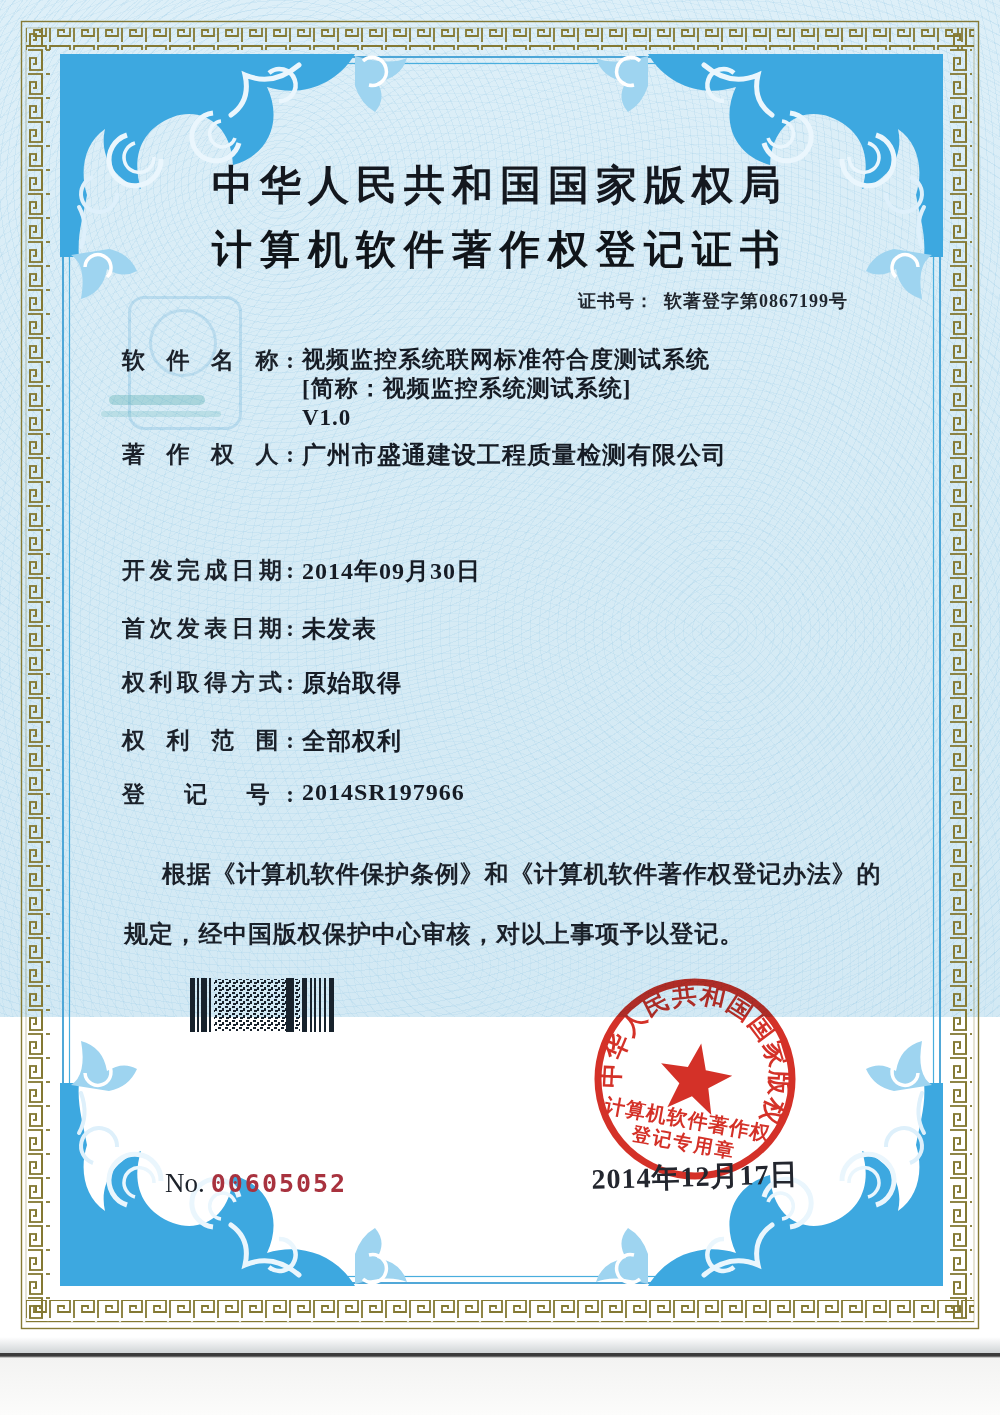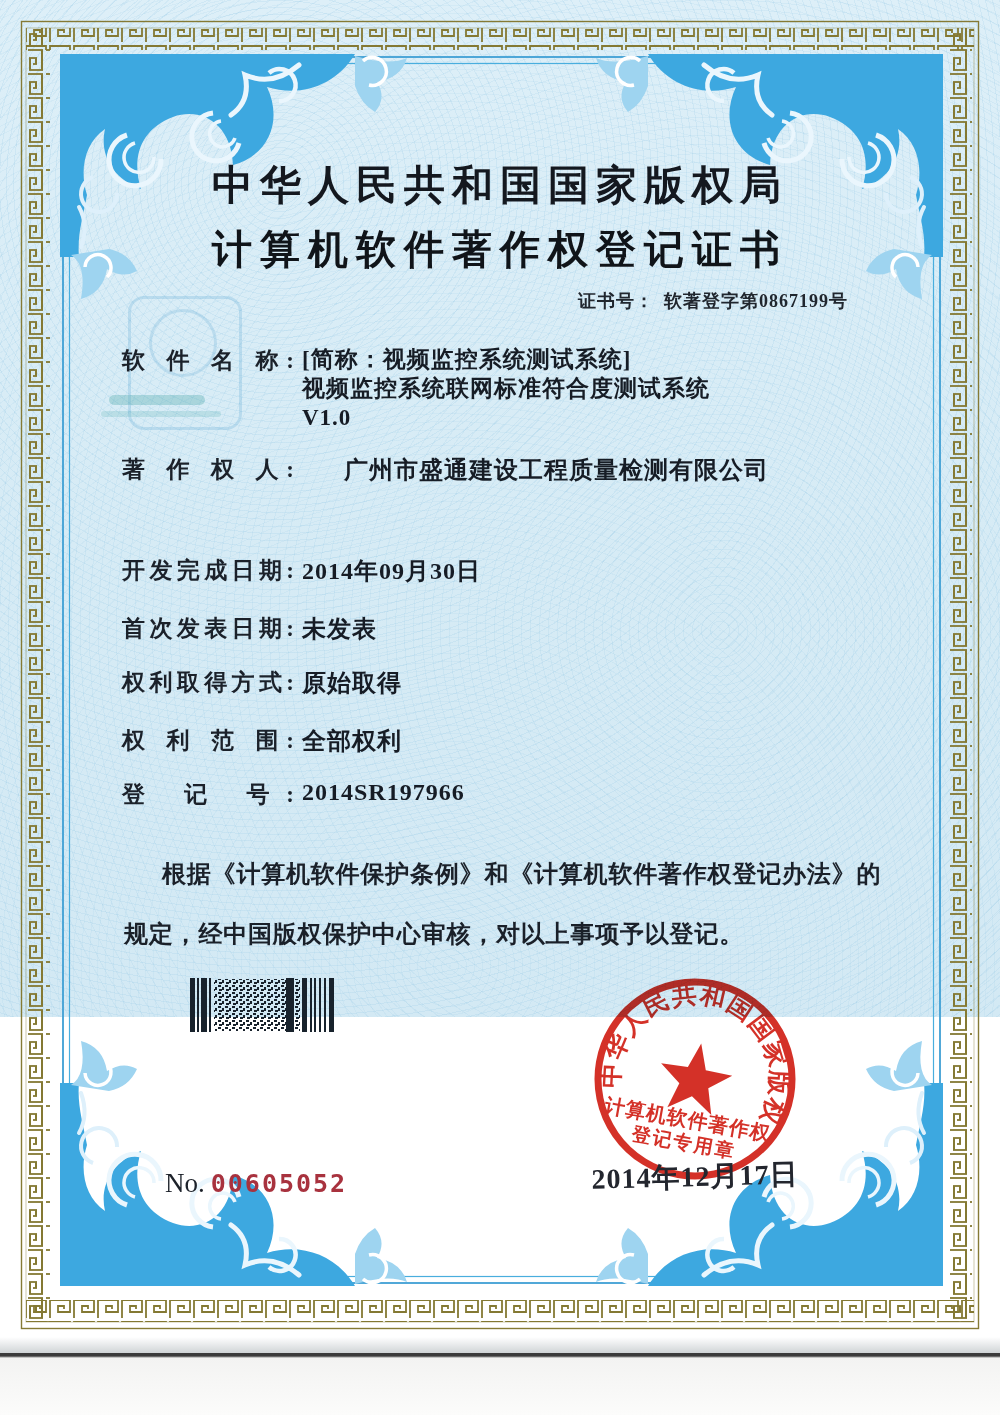--- a/index.html
+++ b/index.html
@@ -153,27 +153,27 @@
 
   <div class="authority-title">中华人民共和国国家版权局</div>
   <div class="certificate-title">计算机软件著作权登记证书</div>
   <div class="certno-line">
     <span class="lbl">证书号：</span><span>软著登字第0867199号</span>
   </div>
 
   <div class="field-row multiline" style="top:345px;">
     <span class="field-label">软 件 名 称:</span>
     <span class="field-value">
+      <span class="mv-line">视频监控系统联网标准符合度测试系统</span>
       <span class="mv-line">[简称：视频监控系统测试系统]</span>
-      <span class="mv-line">视频监控系统联网标准符合度测试系统</span>
       <span class="mv-line">V1.0</span>
     </span>
   </div>
 
-  <div class="field-row" style="top:454px;gap:42px;">
+  <div class="field-row" style="top:439px;">
     <span class="field-label">著 作 权 人:</span>
     <span class="field-value">广州市盛通建设工程质量检测有限公司</span>
   </div>
 
   <div class="field-row" style="top:555px;">
     <span class="field-label">开发完成日期:</span>
     <span class="field-value">2014年09月30日</span>
   </div>
 
   <div class="field-row" style="top:613px;">

